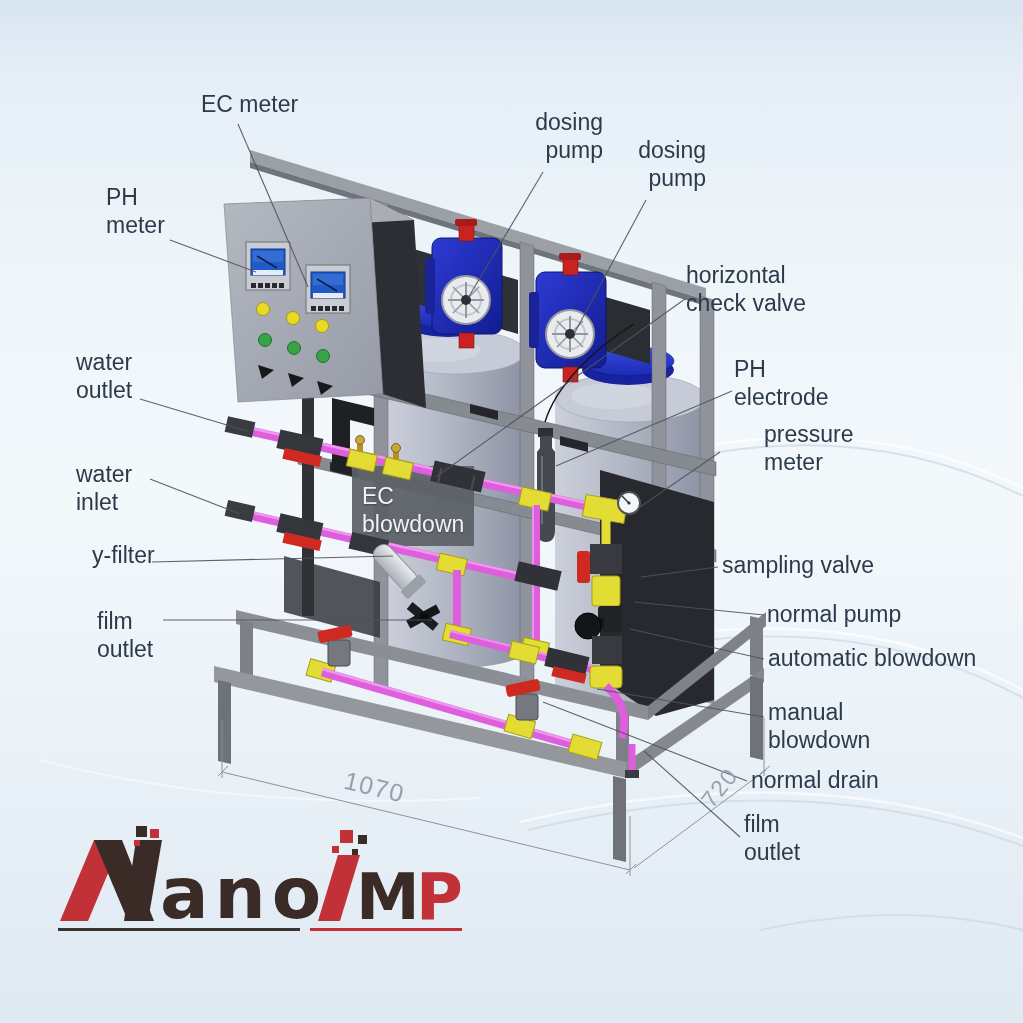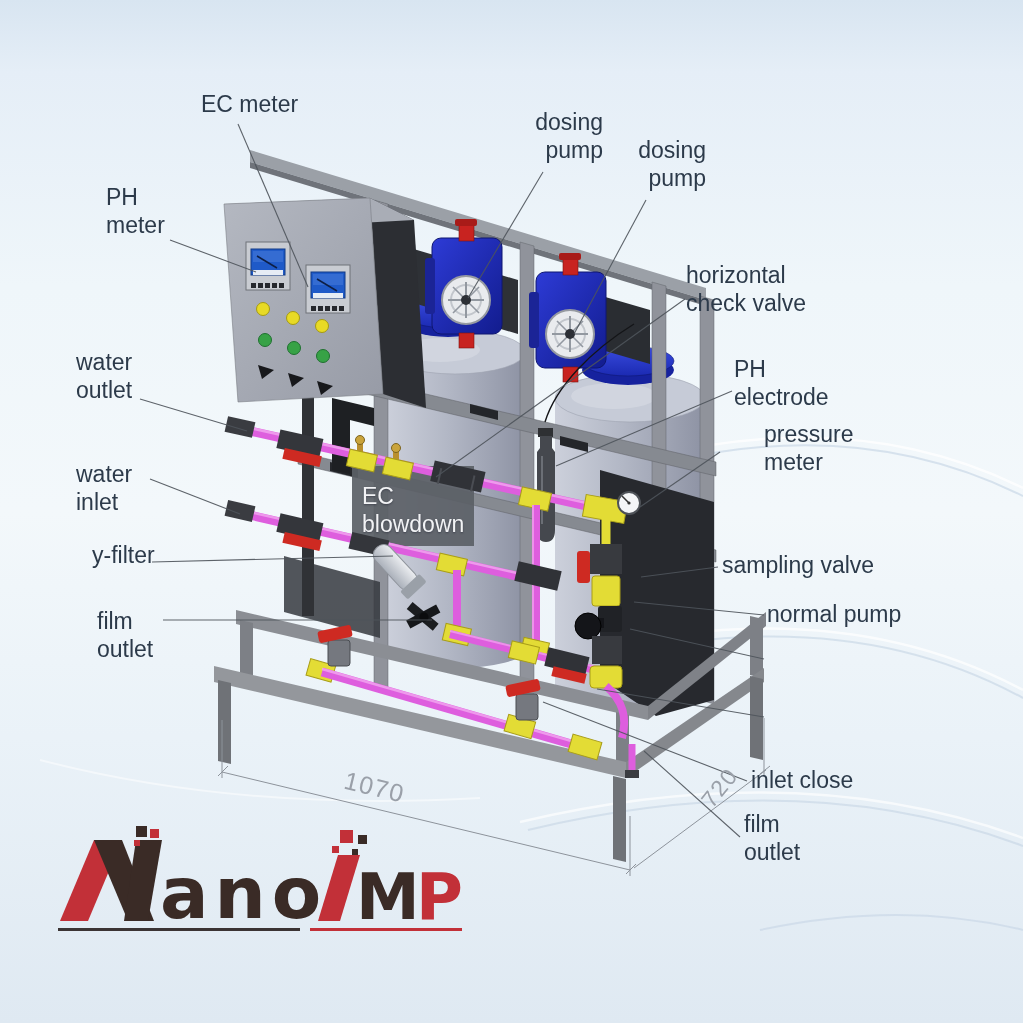--- a/index.html
+++ b/index.html
@@ -332,21 +332,24 @@
 outlet</div>
   <div class="lbl" style="left:76px;top:460px">water
 inlet</div>
   <div class="lbl light" style="left:362px;top:482px">EC
 blowdown</div>
   <div class="lbl" style="left:92px;top:541px">y-filter</div>
   <div class="lbl" style="left:97px;top:607px">film
 outlet</div>
   <div class="lbl" style="left:722px;top:551px">sampling valve</div>
   <div class="lbl" style="left:767px;top:600px">normal pump</div>
-  <div class="lbl" style="left:751px;top:766px">inlet close</div>
+  <div class="lbl" style="left:768px;top:644px">automatic blowdown</div>
+  <div class="lbl" style="left:768px;top:698px">manual
+blowdown</div>
+  <div class="lbl" style="left:751px;top:766px">normal drain</div>
   <div class="lbl" style="left:744px;top:810px">film
 outlet</div>
 
   <div class="dim" style="left:348px;top:766px;transform:rotate(13.5deg)">1070</div>
   <div class="dim" style="left:696px;top:796px;transform:rotate(-51deg);font-size:23px">720</div>
 
   <div class="logo" aria-label="NanoIMP">
     <svg width="420" height="112" viewBox="0 0 420 112">
       <g>
         <polygon points="4,97 38,16 66,16 32,97" fill="#c23038"></polygon>

